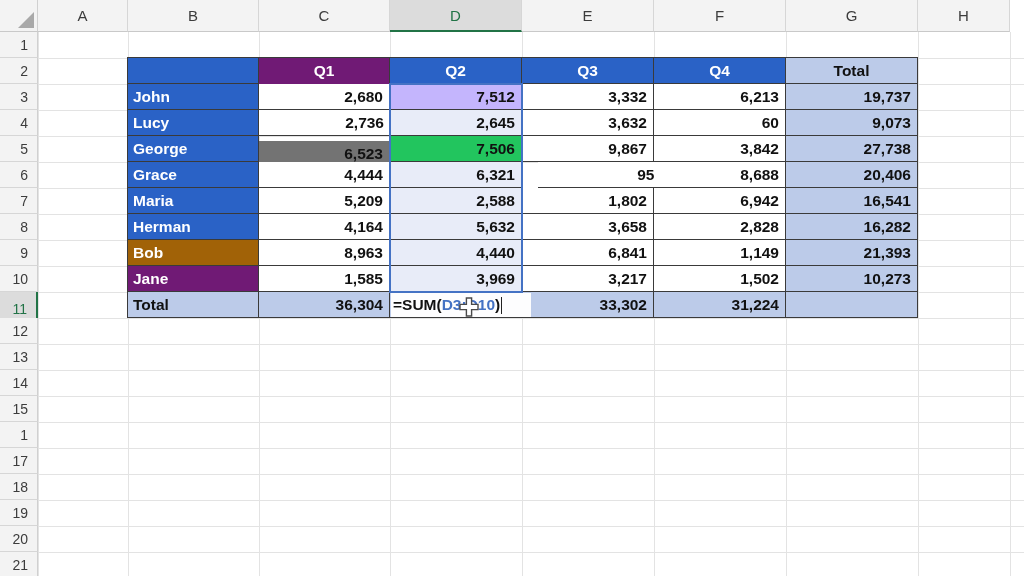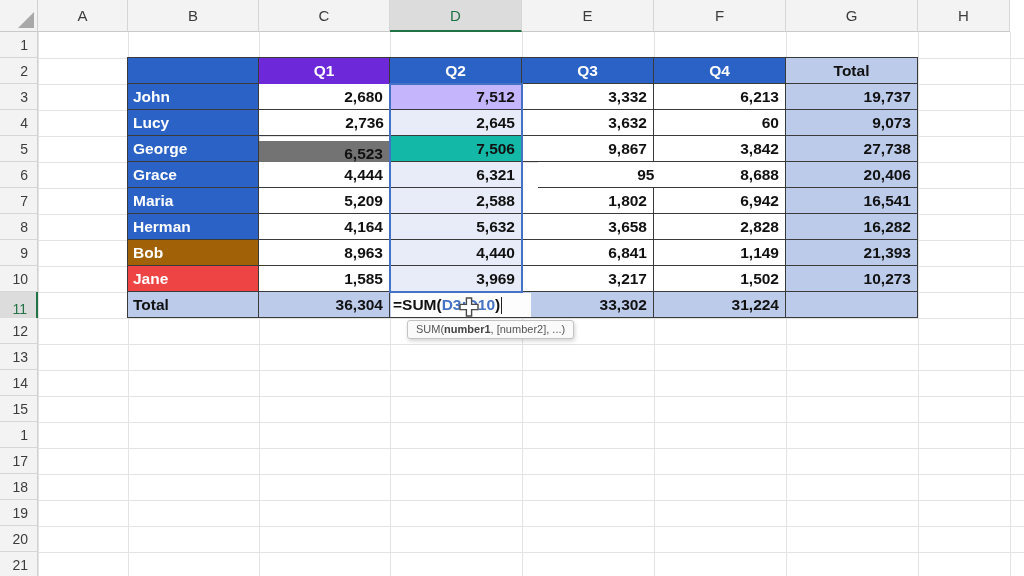--- a/index.html
+++ b/index.html
@@ -119,40 +119,40 @@
       <div class="rowhdr" style="top: 422px; height: 26px;">1</div>
       <div class="rowhdr" style="top: 448px; height: 26px;">17</div>
       <div class="rowhdr" style="top: 474px; height: 26px;">18</div>
       <div class="rowhdr" style="top: 500px; height: 26px;">19</div>
       <div class="rowhdr" style="top: 526px; height: 26px;">20</div>
       <div class="rowhdr" style="top: 552px; height: 26px;">21</div>
     </div>
 
   <div id="table">
       <div class="tcell hdr" style="left: 128px; top: 58px; width: 131px; height: 26px; background: rgb(42, 98, 198);"></div>
-      <div class="tcell hdr" style="left: 259px; top: 58px; width: 131px; height: 27px; background: #6d28d9;">Q1</div>
+      <div class="tcell hdr" style="left: 259px; top: 58px; width: 131px; height: 27px; background: #701a75;">Q1</div>
       <div class="tcell hdr" style="left: 390px; top: 58px; width: 132px; height: 26px; background: rgb(42, 98, 198);">Q2</div>
       <div class="tcell hdr" style="left: 522px; top: 58px; width: 132px; height: 26px; background: rgb(42, 98, 198);">Q3</div>
       <div class="tcell hdr" style="left: 654px; top: 58px; width: 132px; height: 26px; background: rgb(42, 98, 198);">Q4</div>
       <div class="tcell hdr" style="left: 786px; top: 58px; width: 132px; height: 26px; background: rgb(188, 203, 233); color: rgb(17, 17, 17);">Total</div>
       <div class="tcell name" style="left: 128px; top: 84px; width: 131px; height: 26px; background: rgb(42, 98, 198);">John</div>
       <div class="tcell num" style="left: 259px; top: 84px; width: 131px; height: 26px; background: rgb(255, 255, 255);">2,680</div>
       <div class="tcell num" style="left: 390px; top: 84px; width: 132px; height: 26px; background: #c4b5fd;">7,512</div>
       <div class="tcell num" style="left: 522px; top: 84px; width: 132px; height: 26px; background: rgb(255, 255, 255);">3,332</div>
       <div class="tcell num" style="left: 654px; top: 84px; width: 132px; height: 26px; background: rgb(255, 255, 255);">6,213</div>
       <div class="tcell num" style="left: 786px; top: 84px; width: 132px; height: 26px; background: rgb(188, 203, 233);">19,737</div>
       <div class="tcell name" style="left: 128px; top: 110px; width: 131px; height: 26px; background: rgb(42, 98, 198);">Lucy</div>
       <div class="tcell num" style="left: 259px; top: 110px; width: 132px; height: 26px; background: rgb(255, 255, 255);">2,736</div>
       <div class="tcell num" style="left: 390px; top: 110px; width: 132px; height: 26px; background: rgb(232, 236, 248);">2,645</div>
       <div class="tcell num" style="left: 522px; top: 110px; width: 132px; height: 26px; background: rgb(255, 255, 255);">3,632</div>
       <div class="tcell num" style="left: 654px; top: 110px; width: 132px; height: 26px; background: rgb(255, 255, 255);">60</div>
       <div class="tcell num" style="left: 786px; top: 110px; width: 132px; height: 26px; background: rgb(188, 203, 233);">9,073</div>
       <div class="tcell name" style="left: 128px; top: 136px; width: 131px; height: 26px; background: rgb(42, 98, 198);">George</div>
       <div class="tcell num" style="left: 259px; top: 141px; width: 131px; height: 26px; background: #737373;">6,523</div>
-      <div class="tcell num" style="left: 390px; top: 136px; width: 132px; height: 26px; background: #14b8a6;">7,506</div>
+      <div class="tcell num" style="left: 390px; top: 136px; width: 132px; height: 26px; background: #22c55e;">7,506</div>
       <div class="tcell num" style="left: 522px; top: 136px; width: 132px; height: 26px; background: rgb(255, 255, 255);">9,867</div>
       <div class="tcell num" style="left: 654px; top: 136px; width: 132px; height: 26px; background: rgb(255, 255, 255);">3,842</div>
       <div class="tcell num" style="left: 786px; top: 136px; width: 132px; height: 26px; background: rgb(188, 203, 233);">27,738</div>
       <div class="tcell name" style="left: 128px; top: 162px; width: 131px; height: 26px; background: rgb(42, 98, 198);">Grace</div>
       <div class="tcell num" style="left: 259px; top: 162px; width: 131px; height: 26px; background: rgb(255, 255, 255);">4,444</div>
       <div class="tcell num" style="left: 390px; top: 162px; width: 132px; height: 26px; background: rgb(232, 236, 248);">6,321</div>
       <div class="tcell num" style="left: 538px; top: 162px; width: 132px; height: 26px; background: rgb(255, 255, 255);">953</div>
       <div class="tcell num" style="left: 654px; top: 162px; width: 132px; height: 26px; background: rgb(255, 255, 255);">8,688</div>
       <div class="tcell num" style="left: 786px; top: 162px; width: 132px; height: 26px; background: rgb(188, 203, 233);">20,406</div>
       <div class="tcell name" style="left: 128px; top: 188px; width: 131px; height: 26px; background: rgb(42, 98, 198);">Maria</div>
@@ -166,21 +166,21 @@
       <div class="tcell num" style="left: 390px; top: 214px; width: 132px; height: 26px; background: rgb(232, 236, 248);">5,632</div>
       <div class="tcell num" style="left: 522px; top: 214px; width: 132px; height: 26px; background: rgb(255, 255, 255);">3,658</div>
       <div class="tcell num" style="left: 654px; top: 214px; width: 132px; height: 26px; background: rgb(255, 255, 255);">2,828</div>
       <div class="tcell num" style="left: 786px; top: 214px; width: 132px; height: 26px; background: rgb(188, 203, 233);">16,282</div>
       <div class="tcell name" style="left: 128px; top: 240px; width: 131px; height: 26px; background: #a16207;">Bob</div>
       <div class="tcell num" style="left: 259px; top: 240px; width: 131px; height: 26px; background: rgb(255, 255, 255);">8,963</div>
       <div class="tcell num" style="left: 390px; top: 240px; width: 132px; height: 26px; background: rgb(232, 236, 248);">4,440</div>
       <div class="tcell num" style="left: 522px; top: 240px; width: 132px; height: 26px; background: rgb(255, 255, 255);">6,841</div>
       <div class="tcell num" style="left: 654px; top: 240px; width: 132px; height: 26px; background: rgb(255, 255, 255);">1,149</div>
       <div class="tcell num" style="left: 786px; top: 240px; width: 132px; height: 26px; background: rgb(188, 203, 233);">21,393</div>
-      <div class="tcell name" style="left: 128px; top: 266px; width: 131px; height: 26px; background: #ef4444;">Jane</div>
+      <div class="tcell name" style="left: 128px; top: 266px; width: 131px; height: 26px; background: #701a75;">Jane</div>
       <div class="tcell num" style="left: 259px; top: 266px; width: 131px; height: 26px; background: rgb(255, 255, 255);">1,585</div>
       <div class="tcell num" style="left: 390px; top: 266px; width: 132px; height: 26px; background: rgb(232, 236, 248);">3,969</div>
       <div class="tcell num" style="left: 522px; top: 266px; width: 132px; height: 26px; background: rgb(255, 255, 255);">3,217</div>
       <div class="tcell num" style="left: 654px; top: 266px; width: 132px; height: 26px; background: rgb(255, 255, 255);">1,502</div>
       <div class="tcell num" style="left: 786px; top: 266px; width: 132px; height: 26px; background: rgb(188, 203, 233);">10,273</div>
       <div class="tcell name" style="left: 128px; top: 292px; width: 131px; height: 26px; background: rgb(188, 203, 233); color: rgb(17, 17, 17);">Total</div>
       <div class="tcell num" style="left: 259px; top: 292px; width: 131px; height: 26px; background: rgb(188, 203, 233);">36,304</div>
       <div class="tcell num" style="left: 390px; top: 292px; width: 132px; height: 26px; background: rgb(188, 203, 233);"></div>
       <div class="tcell num" style="left: 522px; top: 292px; width: 132px; height: 26px; background: rgb(188, 203, 233);">33,302</div>
       <div class="tcell num" style="left: 654px; top: 292px; width: 132px; height: 26px; background: rgb(188, 203, 233);">31,224</div>
@@ -197,14 +197,13 @@
       <span>)</span>
     <div id="formula-caret"></div>
   </div>
 
   <div id="cell-cursor" style="left: 458px; top: 296px;">
     <svg width="22" height="22" viewBox="0 0 22 22">
       <path d="M8.4 2 h5.2 v6.4 H20 v5.2 h-6.4 V20 H8.4 v-6.4 H2 V8.4 h6.4 Z" fill="#ffffff" stroke="#4a4a4a" stroke-width="1.4"></path>
     </svg>
   </div>
 
-  <div id="tooltip" style="left: 407px; top: 320px;"><span>SUM(</span><b>number1</b><span>, [number2], ...)</span></div>
 </div>
 
 </body></html>

